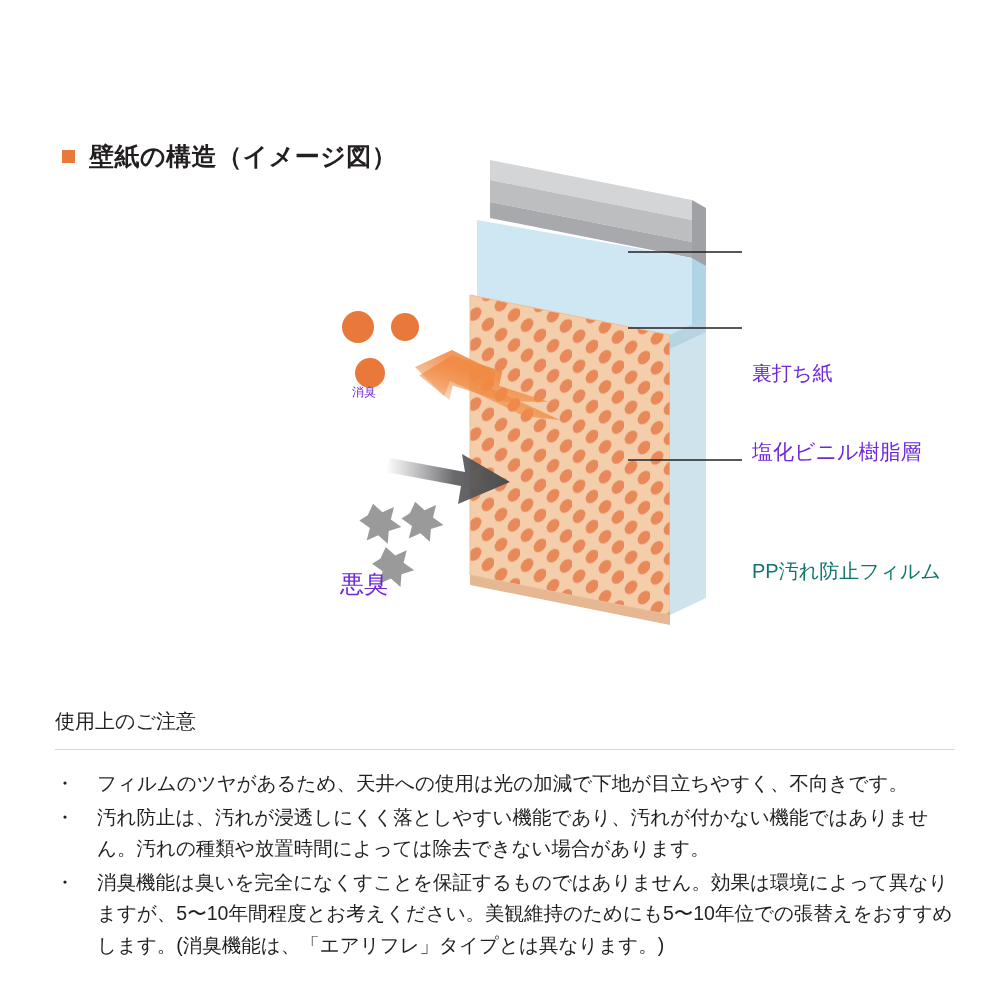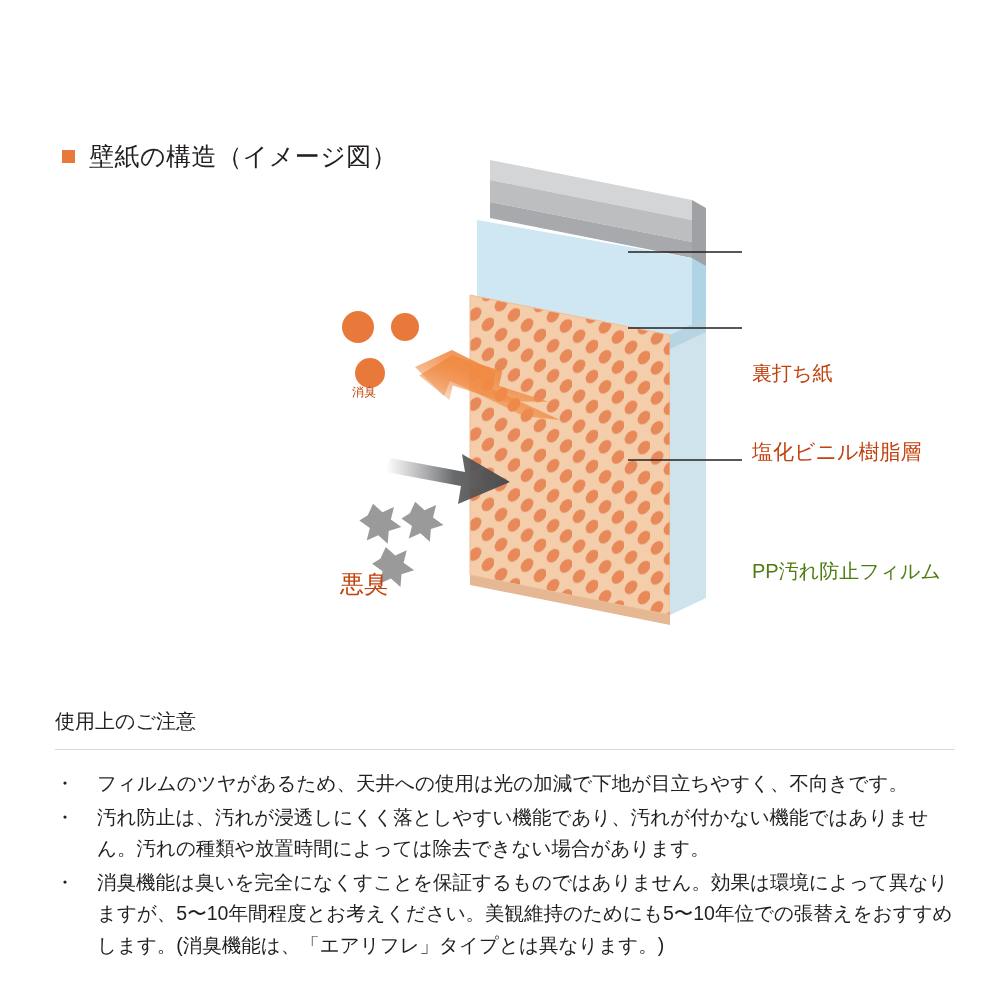--- a/index.html
+++ b/index.html
@@ -26,21 +26,21 @@
     gap: 14px;
   }
   .title-bullet {
     width: 13px;
     height: 13px;
     background: #e8793a;
     display: block;
   }
   .title-text {
     font-size: 25px;
-    font-weight: 400;
+    font-weight: 700;
     letter-spacing: 0.02em;
     color: #231f20;
     white-space: nowrap;
   }
 
   
   .diagram {
     position: absolute;
     left: 0;
     top: 120px;
@@ -48,21 +48,21 @@
     height: 540px;
   }
   .diagram svg {
     display: block;
   }
 
   
   .lbl {
     position: absolute;
     font-size: 19px;
-    color: #c2410c;
+    color: #6d28d9;
     white-space: nowrap;
   }
   .lbl-odor {
     left: 352px;
     top: 264px;
     font-size: 12px;
   }
   .lbl-bad {
     left: 340px;
     top: 448px;
@@ -78,21 +78,21 @@
     top: 318px;
     font-size: 21px;
   }
   .lbl-film {
     left: 752px;
     top: 437px;
     font-size: 20px;
     color: #e8793a;
     line-height: 1.45;
   }
-  .lbl-film .l2 { color: #4d7c0f; }
+  .lbl-film .l2 { color: #0f766e; }
 
   
   .notes {
     position: absolute;
     left: 55px;
     top: 660px;
     width: 900px;
   }
   .notes-title {
     font-size: 20px;

